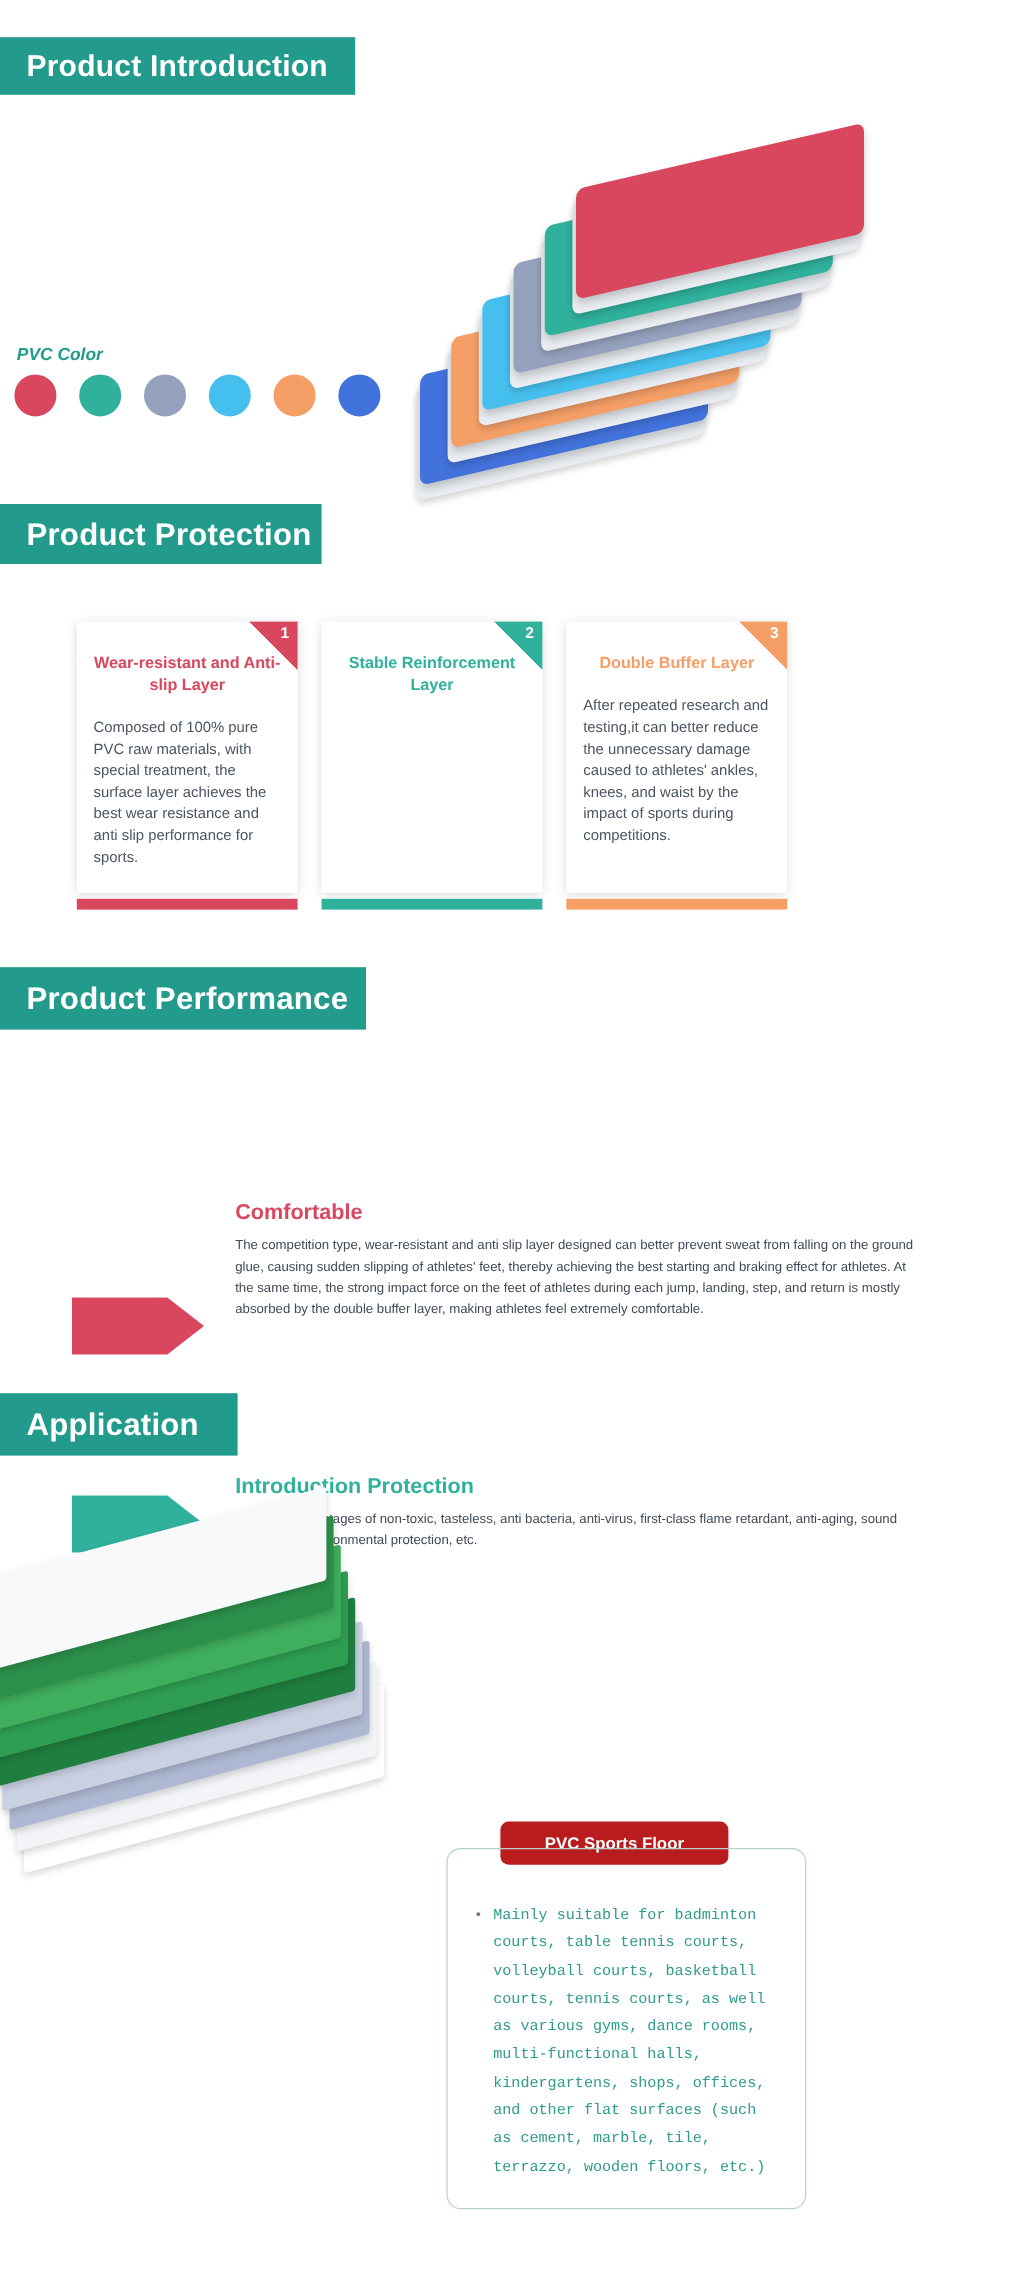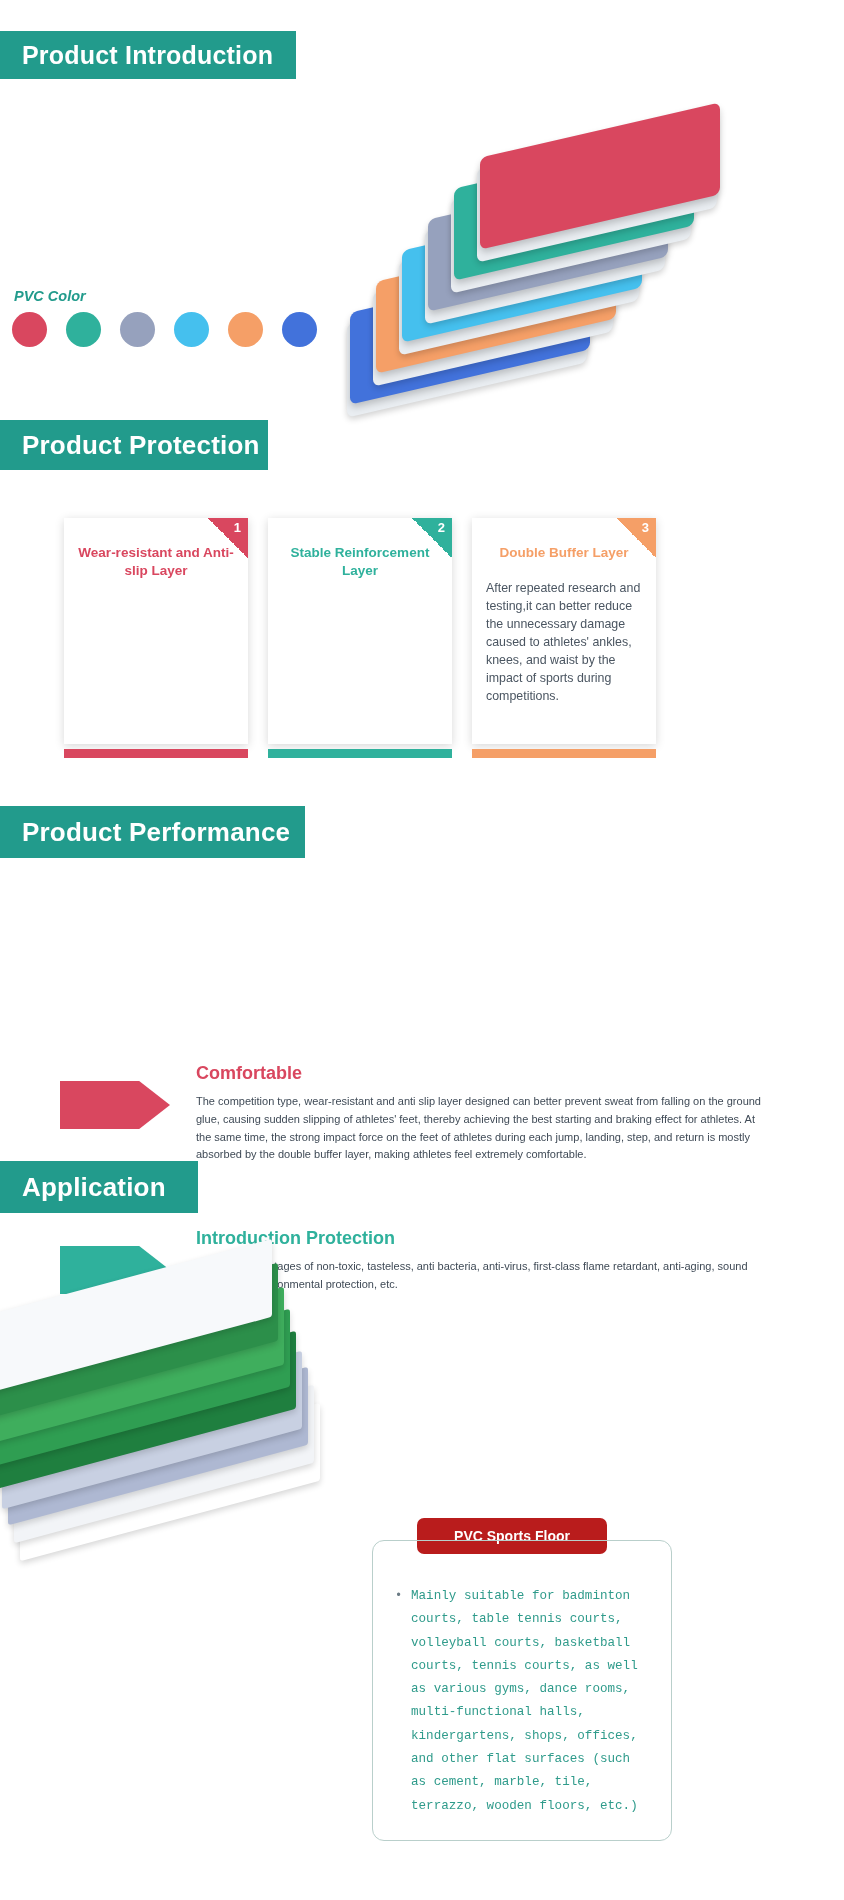--- a/index.html
+++ b/index.html
@@ -154,20 +154,21 @@
 <div class="banner" id="banner-structure">
   <span>Product Protection</span>
 </div>
 
 <div id="structure-cards">
     <div class="struct-card">
       <div class="corner-badge" style="background: linear-gradient(to left bottom, rgb(217, 71, 95) 50%, rgba(0, 0, 0, 0) 50%);">
         <span>1</span>
       </div>
       <div class="struct-title" style="color: rgb(217, 71, 95);">Wear-resistant and Anti-slip Layer</div>
+      <div class="struct-body">Composed of 100% pure PVC raw materials, with special treatment, the surface layer achieves the best wear resistance and anti slip performance for sports.</div>
       <div class="card-footbar" style="background: rgb(217, 71, 95);"></div>
     </div>
     <div class="struct-card">
       <div class="corner-badge" style="background: linear-gradient(to left bottom, rgb(47, 177, 156) 50%, rgba(0, 0, 0, 0) 50%);">
         <span>2</span>
       </div>
       <div class="struct-title" style="color: rgb(47, 177, 156);">Stable Reinforcement Layer</div>
       <div class="card-footbar" style="background: rgb(47, 177, 156);"></div>
     </div>
     <div class="struct-card">
@@ -179,21 +180,21 @@
       <div class="card-footbar" style="background: rgb(245, 159, 103);"></div>
     </div>
   </div>
 
 <div class="banner" id="banner-performance">
   <span>Product Performance</span>
 </div>
 
 <div id="performance-list">
     <div class="perf-arrow" style="left: 60px; top: 1081px; background: rgb(217, 71, 95); clip-path: polygon(0px 0px, 72% 0px, 100% 50%, 72% 100%, 0px 100%);"></div>
-    <div class="perf-block" style="left: 196px; top: 1063px; width: 570px;">
+    <div class="perf-block" style="left: 196px; top: 1000px; width: 570px;">
       <div class="perf-heading" style="color: rgb(217, 71, 95);">Comfortable</div>
       <div class="perf-text">The competition type, wear-resistant and anti slip layer designed can better prevent sweat from falling on the ground glue, causing sudden slipping of athletes' feet, thereby achieving the best starting and braking effect for athletes. At the same time, the strong impact force on the feet of athletes during each jump, landing, step, and return is mostly absorbed by the double buffer layer, making athletes feel extremely comfortable.</div>
     </div>
     <div class="perf-arrow" style="left: 60px; top: 1246px; background: rgb(47, 177, 156); clip-path: polygon(0px 0px, 72% 0px, 100% 50%, 72% 100%, 0px 100%);"></div>
     <div class="perf-block" style="left: 196px; top: 1228px; width: 560px;">
       <div class="perf-heading" style="color: rgb(47, 177, 156);">Introduction Protection</div>
       <div class="perf-text">It has the advantages of non-toxic, tasteless, anti bacteria, anti-virus, first-class flame retardant, anti-aging, sound absorption, environmental protection, etc.</div>
     </div>
   </div>
 

